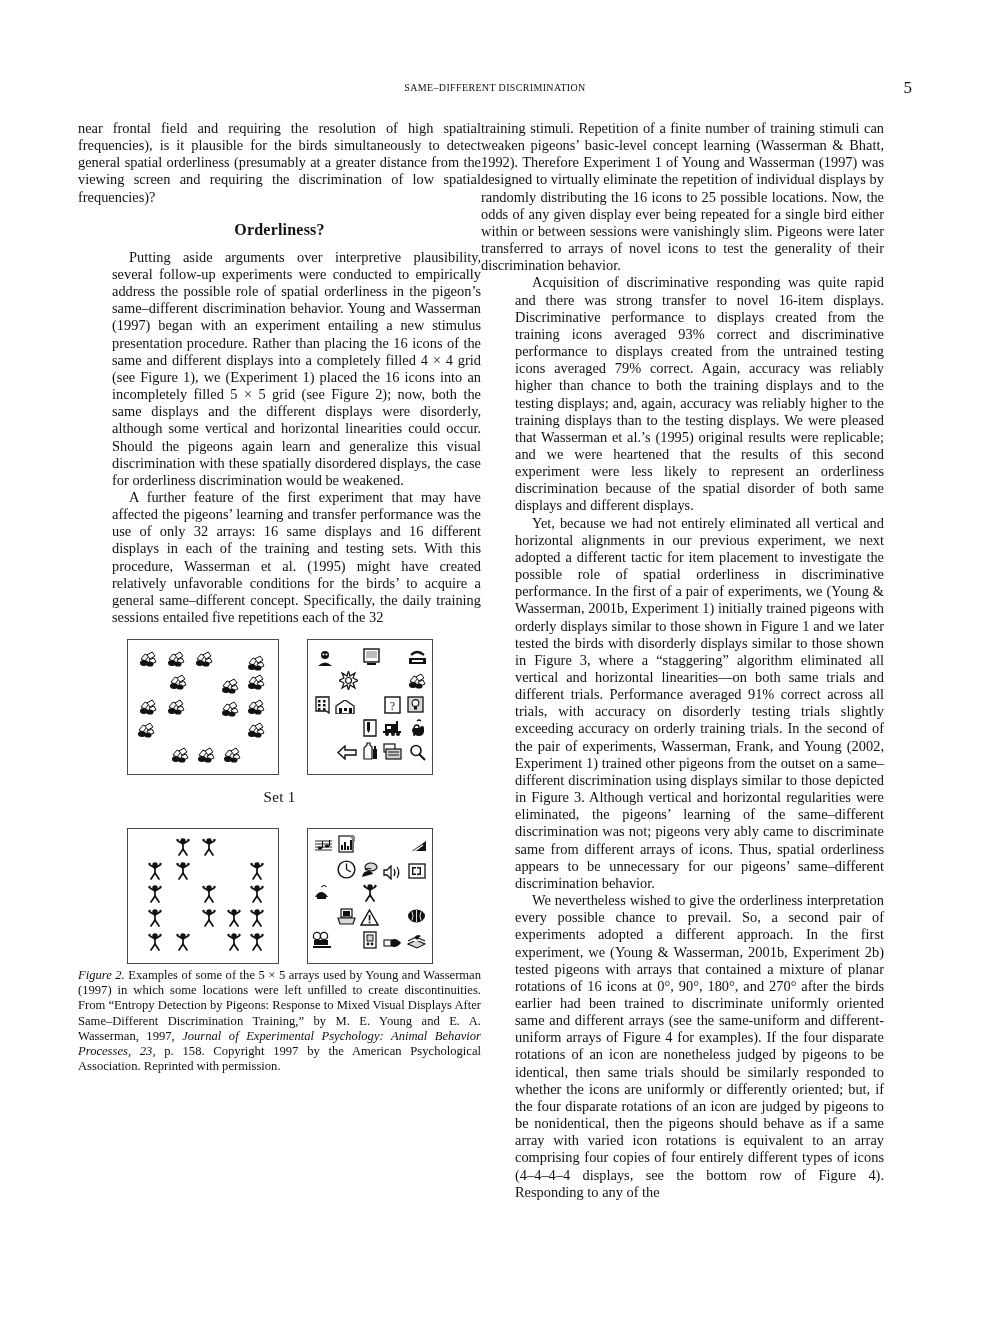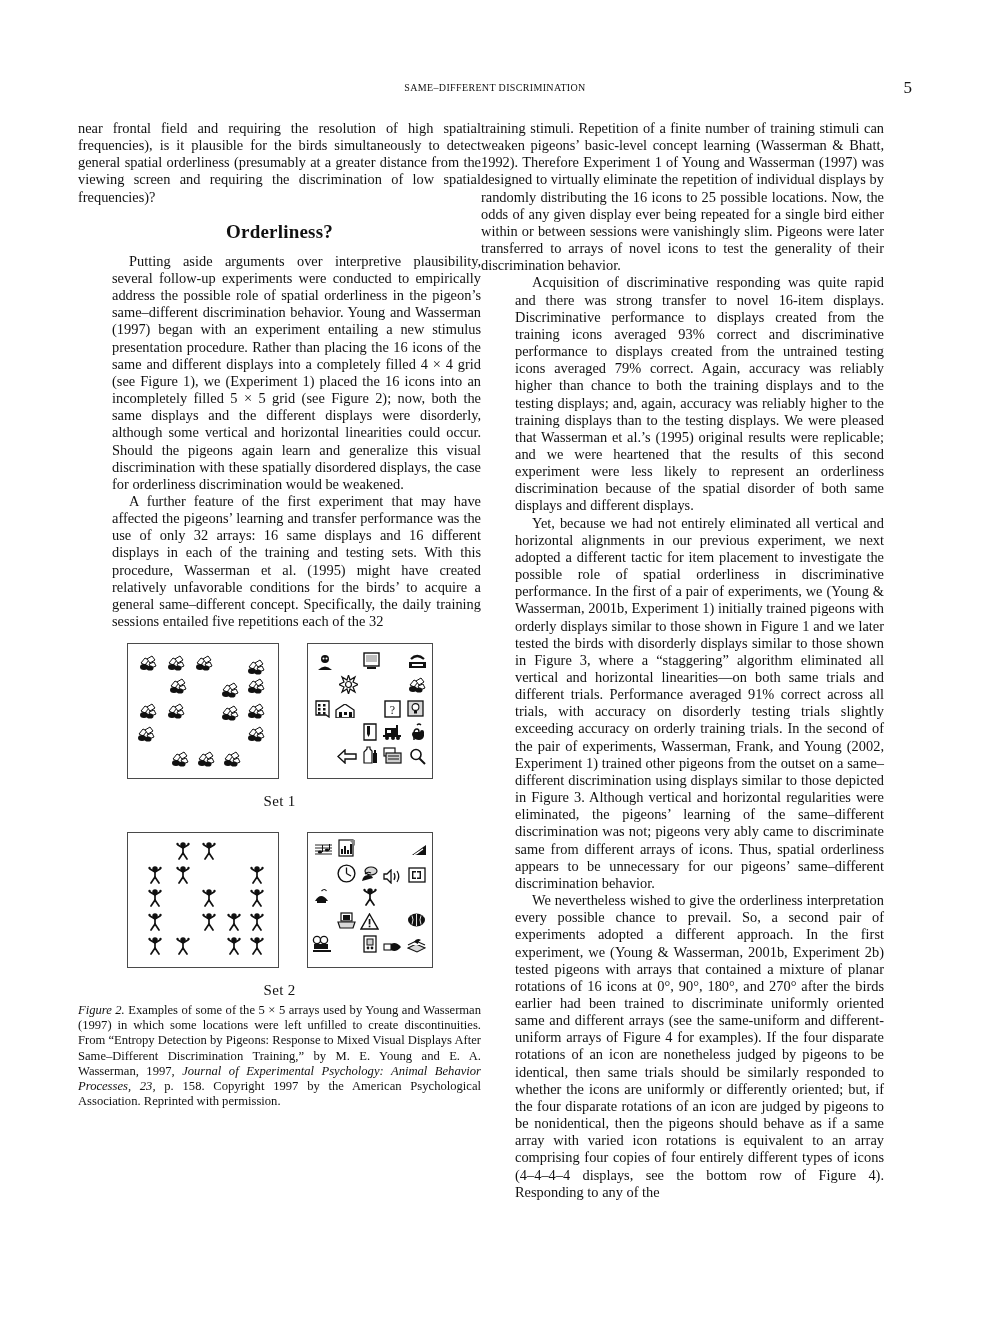--- a/index.html
+++ b/index.html
@@ -56,21 +56,21 @@
     line-height: 17.15px;
     text-align: justify;
     text-justify: inter-word;
     hyphens: manual;
   }
   p.body.indent { text-indent: 17px; margin-left: 34px; }
   p.body + p.body { margin-top: 0px; }
 
   h2.section-head {
     margin: 15px 0 10px 0;
-    font-size: 19px;
+    font-size: 16px;
     font-weight: bold;
     text-align: center;
     letter-spacing: 0.2px;
   }
 
   
   .figure-block {
     margin-top: 13px;
   }
   .panel-row {
@@ -823,21 +823,20 @@
           <div class="cell" style="left:98px;top:101px">
               <svg width="19" height="16" viewBox="0 0 19 16">
                 <path d="M1 11 L9 7 18 11 10 15z" fill="#d9d9d9" stroke="#111" stroke-width="1.1"></path>
                 <path d="M1 8 L9 4 18 8" fill="#fff" stroke="#111" stroke-width="1.1"></path>
                 <path d="M7 5 q3-5 7-2 q-3 1-3 4" fill="#111"></path>
               </svg>
             </div>
         </div>
       </div>
 
-      <div class="set-label">Set 2</div>
 
       <div class="fig-caption">
         <span class="figlabel">Figure 2.</span><span>   Examples of some of the 5 × 5 arrays used by Young and Wasserman (1997) in which some locations were left unfilled to create discontinuities. From “Entropy Detection by Pigeons: Response to Mixed Visual Displays After Same–Different Discrimination Training,” by M. E. Young and E. A. Wasserman, 1997, </span><span class="ital">Journal of Experimental Psychology: Animal Behavior Processes, 23,</span><span> p. 158. Copyright 1997 by the American Psychological Association. Reprinted with permission.</span>
       </div>
     </div>
   </div>
 
   <div class="col">
     <p class="body">training stimuli. Repetition of a finite number of training stimuli can weaken pigeons’ basic-level concept learning (Wasserman &amp; Bhatt, 1992). Therefore Experiment 1 of Young and Wasserman (1997) was designed to virtually eliminate the repetition of individual displays by randomly distributing the 16 icons to 25 possible locations. Now, the odds of any given display ever being repeated for a single bird either within or between sessions were vanishingly slim. Pigeons were later transferred to arrays of novel icons to test the generality of their discrimination behavior.</p>
     <p class="body indent">Acquisition of discriminative responding was quite rapid and there was strong transfer to novel 16-item displays. Discriminative performance to displays created from the training icons averaged 93% correct and discriminative performance to displays created from the untrained testing icons averaged 79% correct. Again, accuracy was reliably higher than chance to both the training displays and to the testing displays; and, again, accuracy was reliably higher to the training displays than to the testing displays. We were pleased that Wasserman et al.’s (1995) original results were replicable; and we were heartened that the results of this second experiment were less likely to represent an orderliness discrimination because of the spatial disorder of both same displays and different displays.</p>

